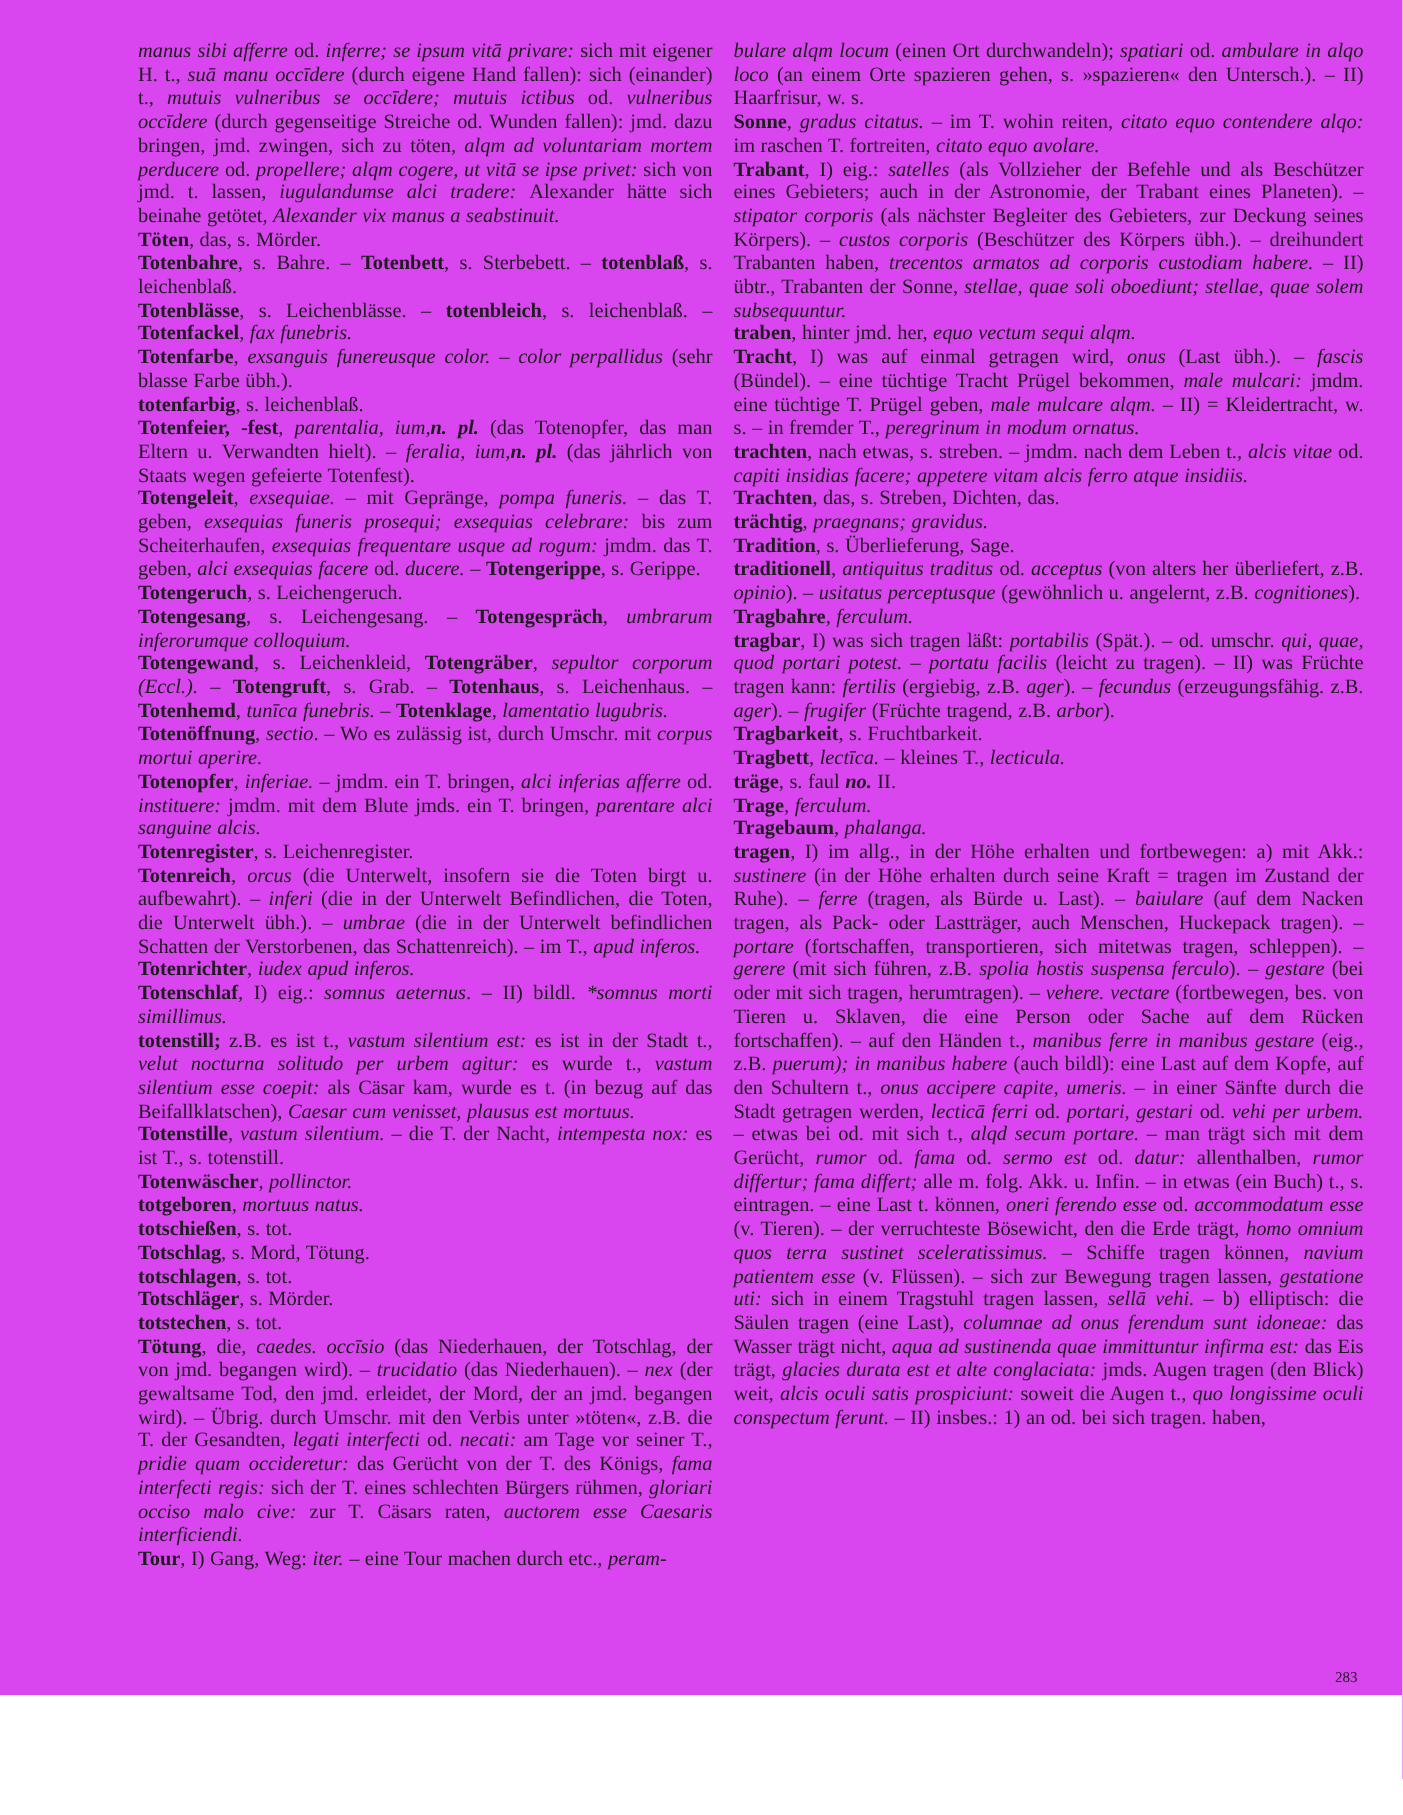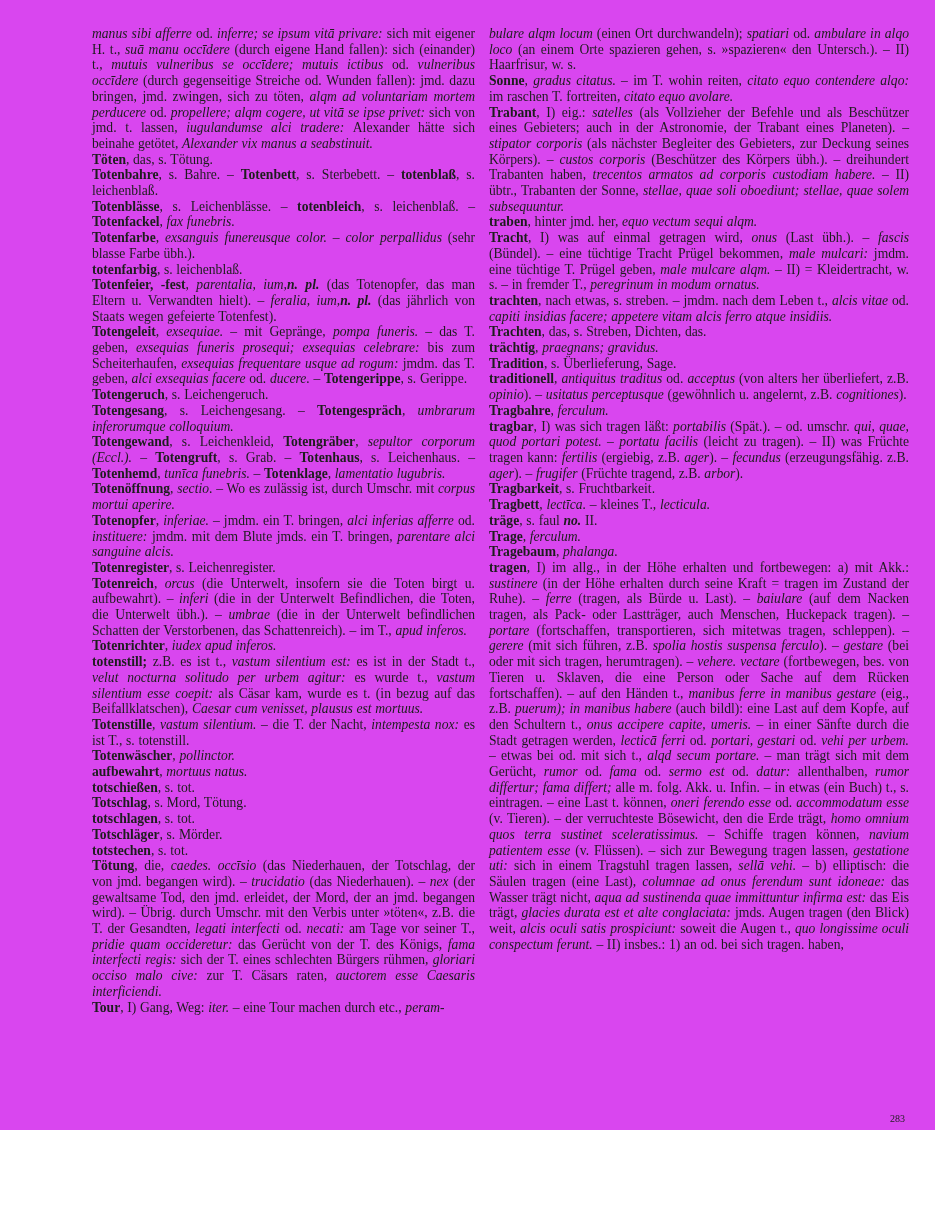--- a/index.html
+++ b/index.html
@@ -25,39 +25,40 @@
     font-size:10px;color:#1d1d1d;
   }
 </style>
 </head>
 <body>
 
 <div class="page">
   <div class="columns">
     <div class="col col-left">
         <p class="entry"><span class="i">manus sibi afferre </span><span>od. </span><span class="i">inferre; se ipsum vitā privare: </span><span>sich mit eigener H. t., </span><span class="i">suā manu occīdere </span><span>(durch eigene Hand fallen): sich (einander) t., </span><span class="i">mutuis vulneribus se occīdere; mutuis ictibus </span><span>od. </span><span class="i">vulneribus occīdere </span><span>(durch gegenseitige Streiche od. Wunden fallen): jmd. dazu bringen, jmd. zwingen, sich zu töten, </span><span class="i">alqm ad voluntariam mortem perducere </span><span>od. </span><span class="i">propellere; alqm cogere, ut vitā se ipse privet: </span><span>sich von jmd. t. lassen, </span><span class="i">iugulandumse alci tradere: </span><span>Alexander hätte sich beinahe getötet, </span><span class="i">Alexander vix manus a seabstinuit.</span></p>
-        <p class="entry"><span class="b">Töten</span><span>, das, s. Tötung.</span></p>
+        <p class="entry"><span class="b">Töten</span><span>, das, s. Mörder.</span></p>
         <p class="entry"><span class="b">Totenbahre</span><span>, s. Bahre. – </span><span class="b">Totenbett</span><span>, s. Sterbebett. – </span><span class="b">totenblaß</span><span>, s. leichenblaß.</span></p>
         <p class="entry"><span class="b">Totenblässe</span><span>, s. Leichenblässe. – </span><span class="b">totenbleich</span><span>, s. leichenblaß. – </span><span class="b">Totenfackel</span><span>, </span><span class="i">fax funebris.</span></p>
         <p class="entry"><span class="b">Totenfarbe</span><span>, </span><span class="i">exsanguis funereusque color. </span><span>– </span><span class="i">color perpallidus </span><span>(sehr blasse Farbe übh.).</span></p>
         <p class="entry"><span class="b">totenfarbig</span><span>, s. leichenblaß.</span></p>
         <p class="entry"><span class="b">Totenfeier, -fest</span><span>, </span><span class="i">parentalia, ium,</span><span class="bi">n. pl. </span><span>(das Totenopfer, das man Eltern u. Verwandten hielt). – </span><span class="i">feralia, ium,</span><span class="bi">n. pl. </span><span>(das jährlich von Staats wegen gefeierte Totenfest).</span></p>
         <p class="entry"><span class="b">Totengeleit</span><span>, </span><span class="i">exsequiae. </span><span>– mit Gepränge, </span><span class="i">pompa funeris. </span><span>– das T. geben, </span><span class="i">exsequias funeris prosequi; exsequias celebrare: </span><span>bis zum Scheiterhaufen, </span><span class="i">exsequias frequentare usque ad rogum: </span><span>jmdm. das T. geben, </span><span class="i">alci exsequias facere </span><span>od. </span><span class="i">ducere. </span><span>– </span><span class="b">Totengerippe</span><span>, s. Gerippe.</span></p>
         <p class="entry"><span class="b">Totengeruch</span><span>, s. Leichengeruch.</span></p>
         <p class="entry"><span class="b">Totengesang</span><span>, s. Leichengesang. – </span><span class="b">Totengespräch</span><span>, </span><span class="i">umbrarum inferorumque colloquium.</span></p>
         <p class="entry"><span class="b">Totengewand</span><span>, s. Leichenkleid, </span><span class="b">Totengräber</span><span>, </span><span class="i">sepultor corporum (Eccl.). </span><span>– </span><span class="b">Totengruft</span><span>, s. Grab. – </span><span class="b">Totenhaus</span><span>, s. Leichenhaus. – </span><span class="b">Totenhemd</span><span>, </span><span class="i">tunīca funebris. </span><span>– </span><span class="b">Totenklage</span><span>, </span><span class="i">lamentatio lugubris.</span></p>
         <p class="entry"><span class="b">Totenöffnung</span><span>, </span><span class="i">sectio</span><span>. – Wo es zulässig ist, durch Umschr. mit </span><span class="i">corpus mortui aperire.</span></p>
         <p class="entry"><span class="b">Totenopfer</span><span>, </span><span class="i">inferiae. </span><span>– jmdm. ein T. bringen, </span><span class="i">alci inferias afferre </span><span>od. </span><span class="i">instituere: </span><span>jmdm. mit dem Blute jmds. ein T. bringen, </span><span class="i">parentare alci sanguine alcis.</span></p>
         <p class="entry"><span class="b">Totenregister</span><span>, s. Leichenregister.</span></p>
         <p class="entry"><span class="b">Totenreich</span><span>, </span><span class="i">orcus </span><span>(die Unterwelt, insofern sie die Toten birgt u. aufbewahrt). – </span><span class="i">inferi </span><span>(die in der Unterwelt Befindlichen, die Toten, die Unterwelt übh.). – </span><span class="i">umbrae </span><span>(die in der Unterwelt befindlichen Schatten der Verstorbenen, das Schattenreich). – im T., </span><span class="i">apud inferos.</span></p>
         <p class="entry"><span class="b">Totenrichter</span><span>, </span><span class="i">iudex apud inferos.</span></p>
+        <p class="entry"><span class="b">Totenschlaf</span><span>, I) eig.: </span><span class="i">somnus aeternus</span><span>. – II) bildl. </span><span class="i">*somnus morti simillimus.</span></p>
         <p class="entry"><span class="b">totenstill;</span><span> z.B. es ist t., </span><span class="i">vastum silentium est: </span><span>es ist in der Stadt t., </span><span class="i">velut nocturna solitudo per urbem agitur: </span><span>es wurde t., </span><span class="i">vastum silentium esse coepit: </span><span>als Cäsar kam, wurde es t. (in bezug auf das Beifallklatschen), </span><span class="i">Caesar cum venisset, plausus est mortuus.</span></p>
         <p class="entry"><span class="b">Totenstille</span><span>, </span><span class="i">vastum silentium. </span><span>– die T. der Nacht, </span><span class="i">intempesta nox: </span><span>es ist T., s. totenstill.</span></p>
         <p class="entry"><span class="b">Totenwäscher</span><span>, </span><span class="i">pollinctor.</span></p>
-        <p class="entry"><span class="b">aufbewahrt</span><span>, </span><span class="i">mortuus natus.</span></p>
+        <p class="entry"><span class="b">totgeboren</span><span>, </span><span class="i">mortuus natus.</span></p>
         <p class="entry"><span class="b">totschießen</span><span>, s. tot.</span></p>
         <p class="entry"><span class="b">Totschlag</span><span>, s. Mord, Tötung.</span></p>
         <p class="entry"><span class="b">totschlagen</span><span>, s. tot.</span></p>
         <p class="entry"><span class="b">Totschläger</span><span>, s. Mörder.</span></p>
         <p class="entry"><span class="b">totstechen</span><span>, s. tot.</span></p>
         <p class="entry"><span class="b">Tötung</span><span>, die, </span><span class="i">caedes. occīsio </span><span>(das Niederhauen, der Totschlag, der von jmd. begangen wird). – </span><span class="i">trucidatio </span><span>(das Niederhauen). – </span><span class="i">nex </span><span>(der gewaltsame Tod, den jmd. erleidet, der Mord, der an jmd. begangen wird). – Übrig. durch Umschr. mit den Verbis unter »töten«, z.B. die T. der Gesandten, </span><span class="i">legati interfecti </span><span>od. </span><span class="i">necati: </span><span>am Tage vor seiner T., </span><span class="i">pridie quam occideretur: </span><span>das Gerücht von der T. des Königs, </span><span class="i">fama interfecti regis: </span><span>sich der T. eines schlechten Bürgers rühmen, </span><span class="i">gloriari occiso malo cive: </span><span>zur T. Cäsars raten, </span><span class="i">auctorem esse Caesaris interficiendi.</span></p>
         <p class="entry"><span class="b">Tour</span><span>, I) Gang, Weg: </span><span class="i">iter. </span><span>– eine Tour machen durch etc., </span><span class="i">peram-</span></p>
       </div>
     <div class="col col-right">
         <p class="entry"><span class="i">bulare alqm locum </span><span>(einen Ort durchwandeln); </span><span class="i">spatiari </span><span>od. </span><span class="i">ambulare in alqo loco </span><span>(an einem Orte spazieren gehen, s. »spazieren« den Untersch.). – II) Haarfrisur, w. s.</span></p>

